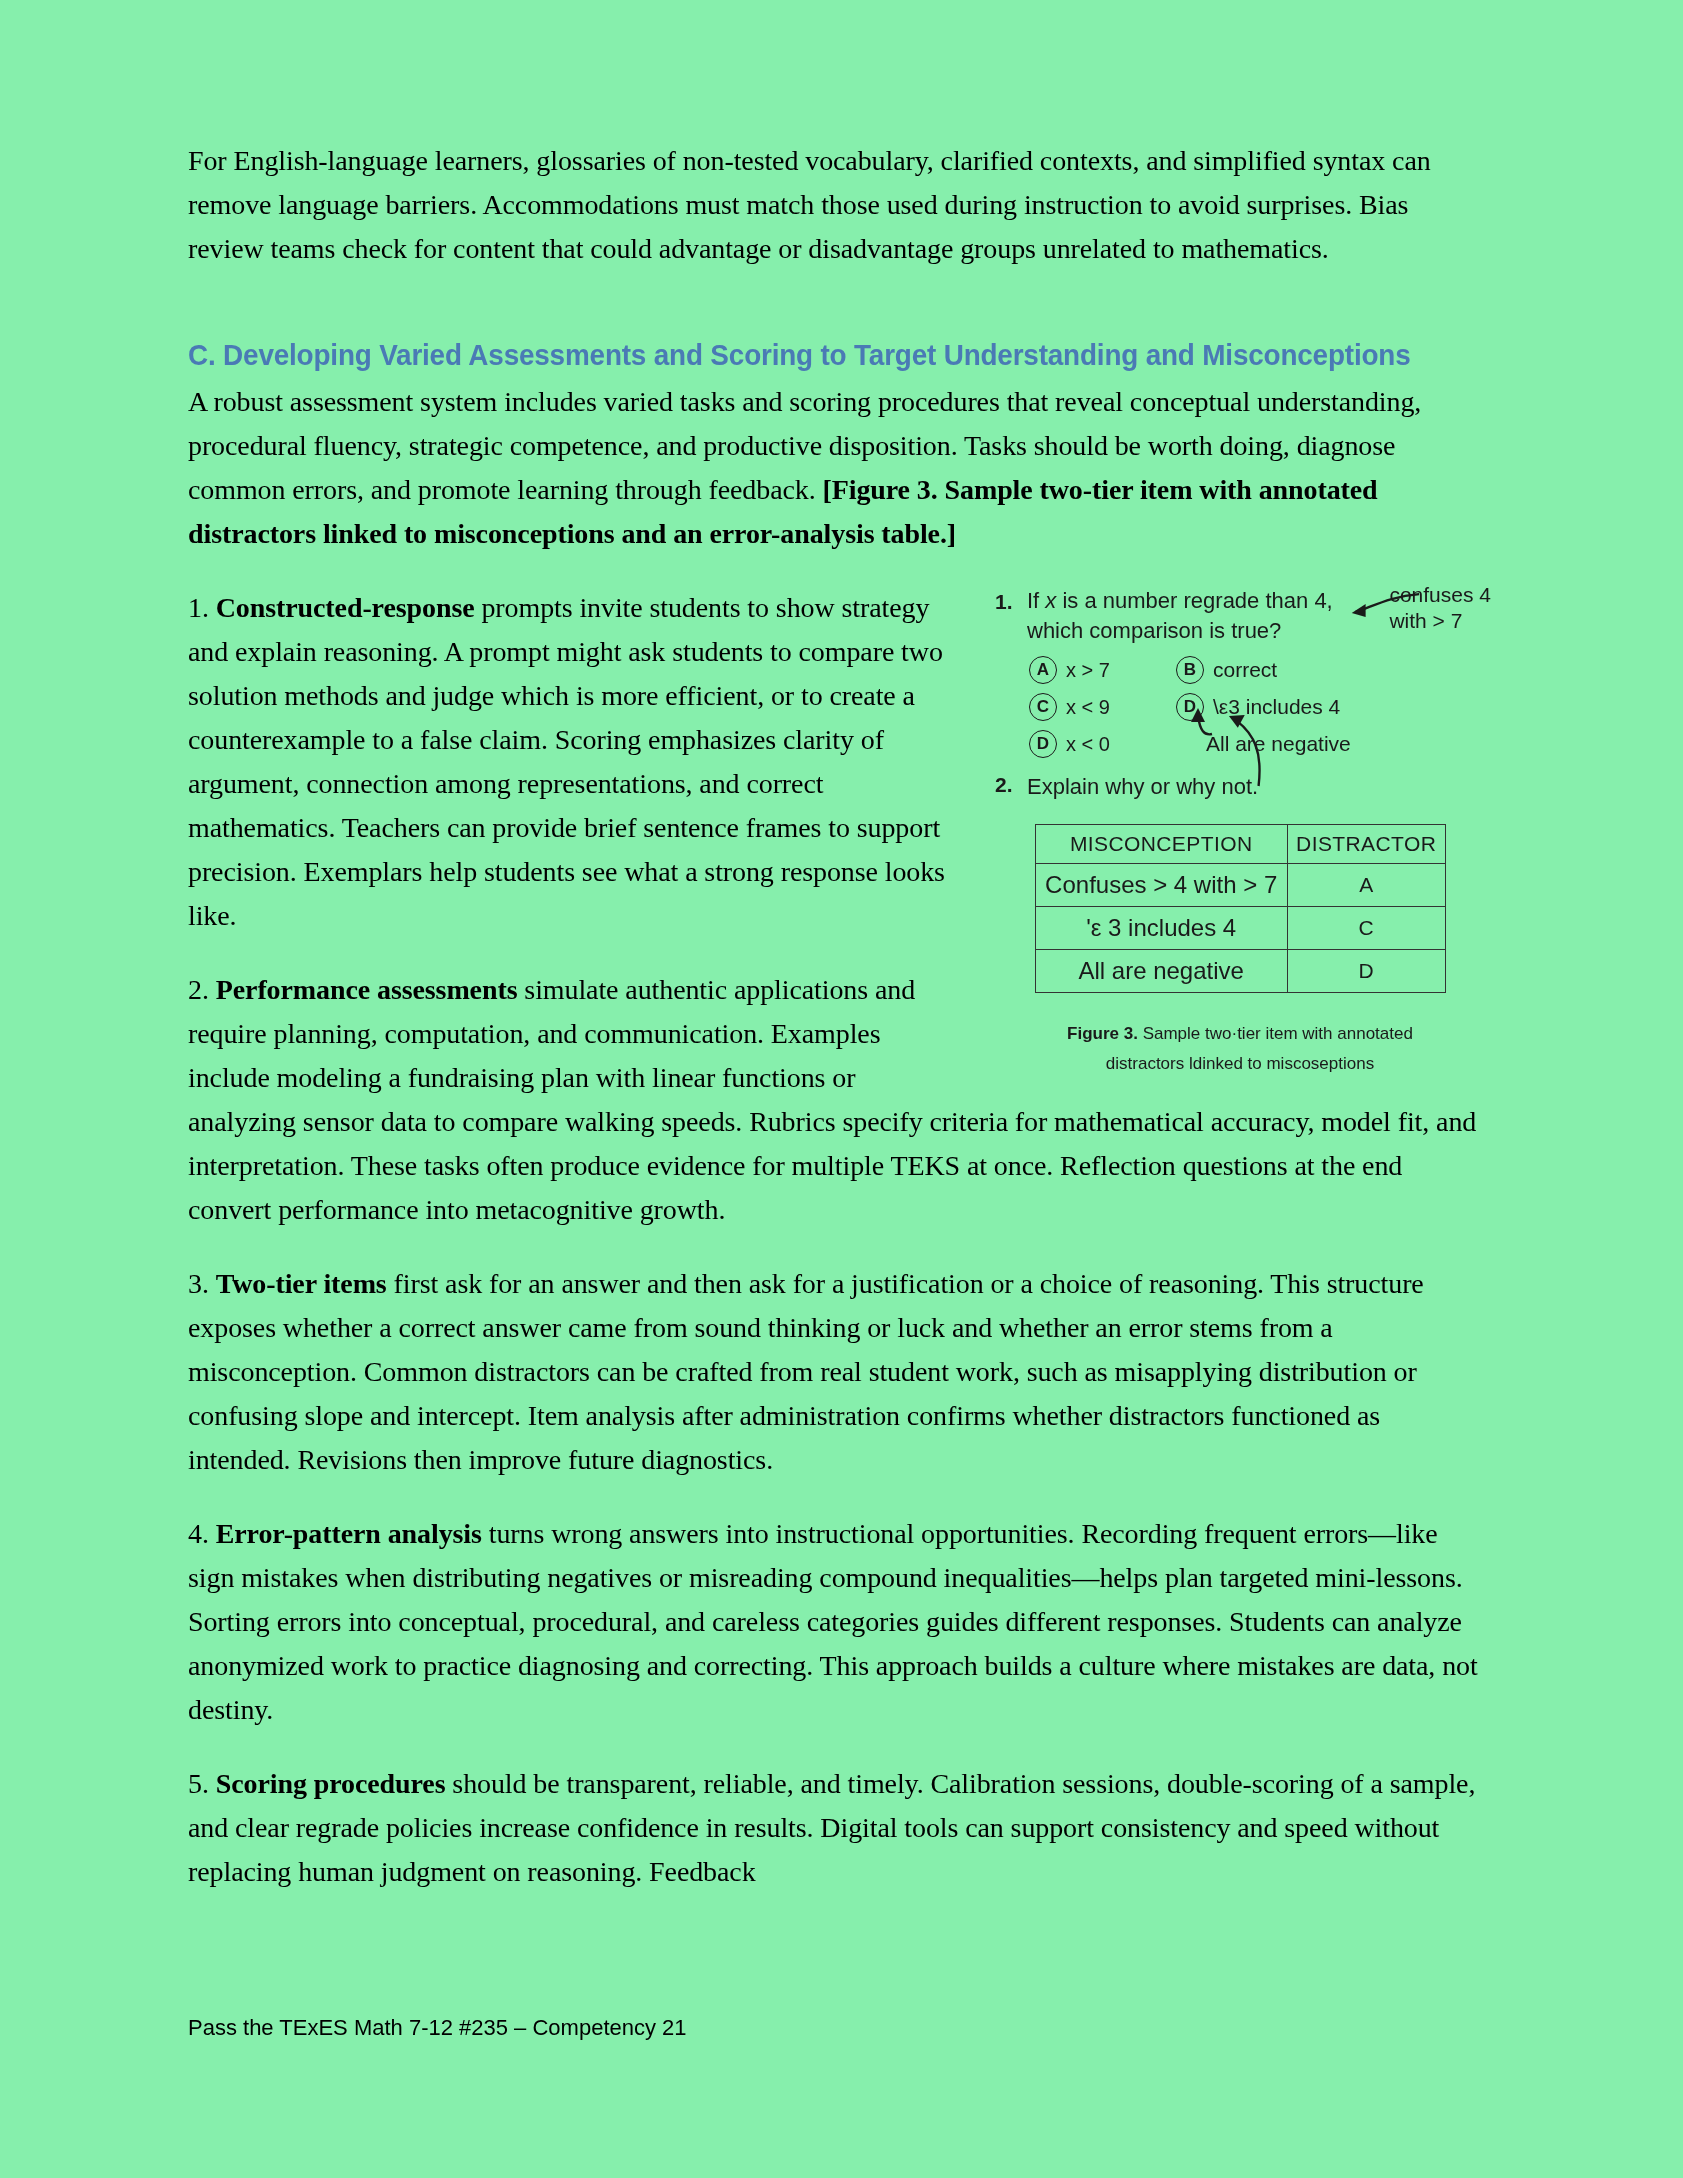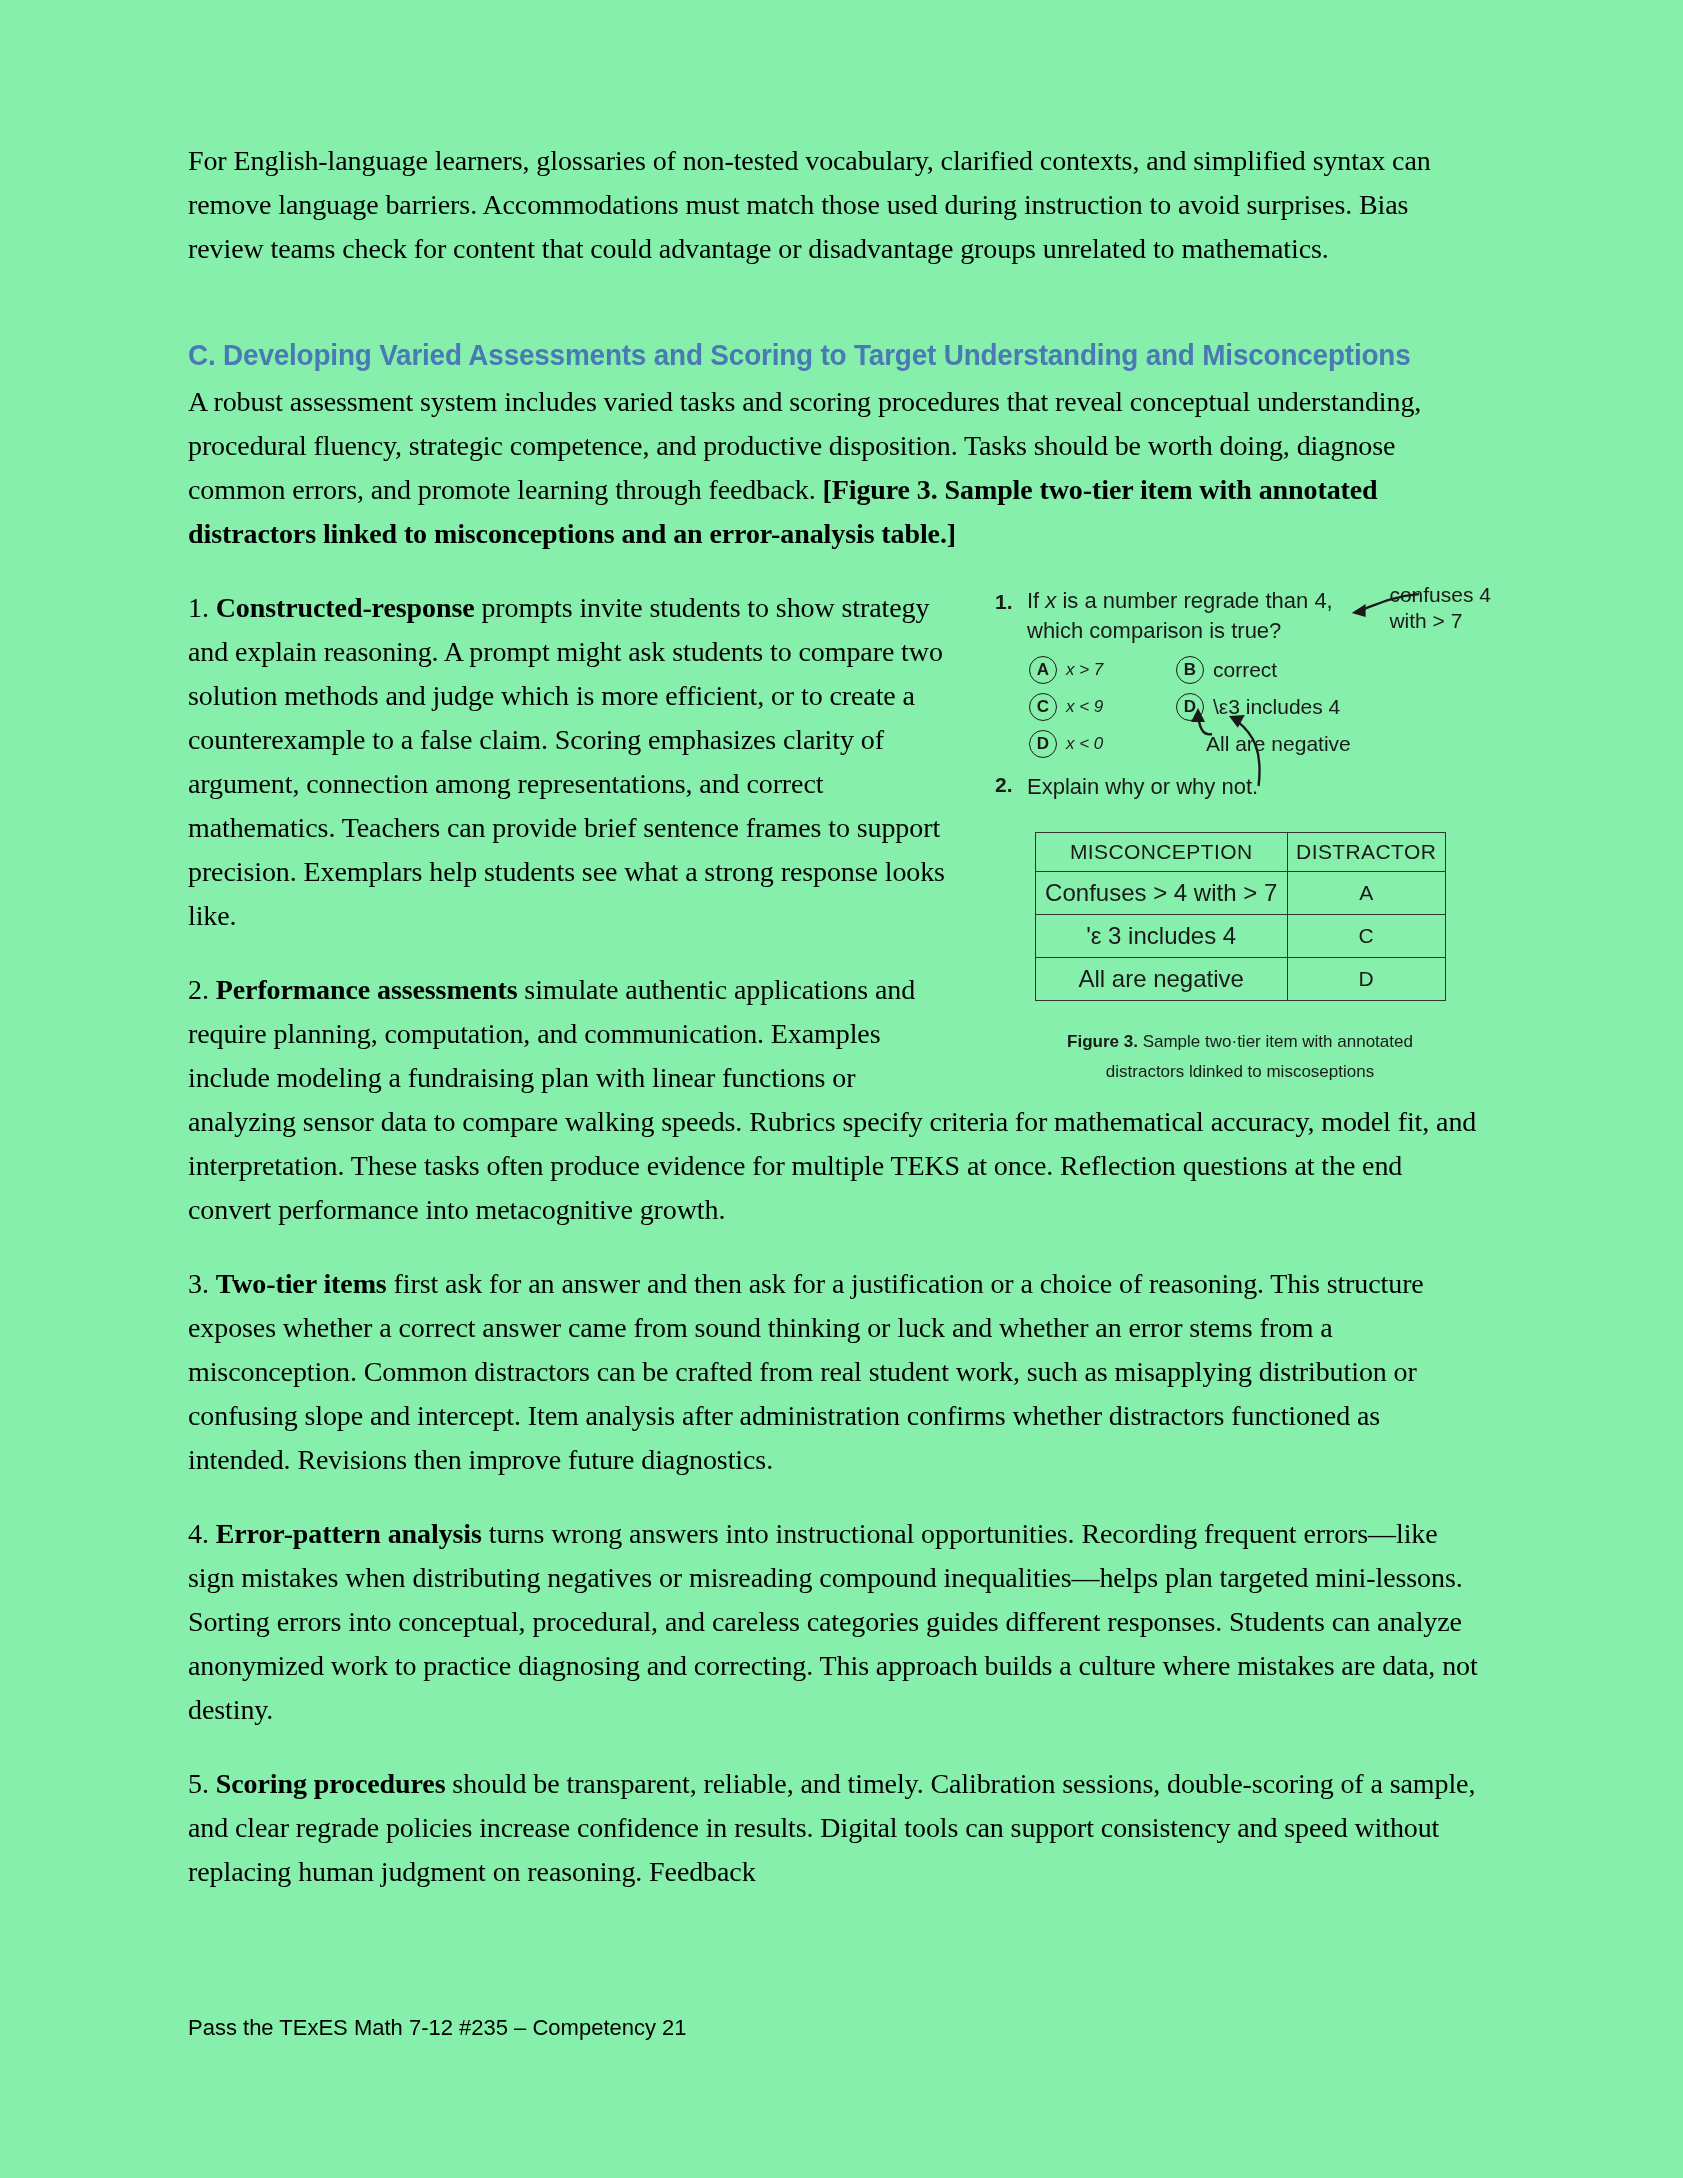--- a/index.html
+++ b/index.html
@@ -93,41 +93,41 @@
   .opt { display:flex; align-items:center; gap:9px; }
   .bub {
     width:26px; height:26px;
     border:1.8px solid #1a1a1a;
     border-radius:50%;
     display:flex; align-items:center; justify-content:center;
     font-size:17px; font-weight:bold;
     flex:0 0 26px;
   }
   .opt-label { font-size:21px; white-space:nowrap; }
-  .opt-label.math { font-style:italic; font-size:17px; }
+  .opt-label.math { font-size:20px; }
 
   .annot {
     position:absolute;
     font-size:21px;
     line-height:26px;
     color:#1a1a1a;
     white-space:nowrap;
   }
   .annot-tr { right:-4px; top:-6px; text-align:left; }
   .annot-neg { font-size:21px; }
 
   .fig-q2 {
     margin-top:14px;
     display:flex;
     align-items:flex-start;
   }
 
   
   table.fig-table {
-    margin:30px auto 0 auto;
+    margin:22px auto 0 auto;
     border-collapse:collapse;
     width:411px;
     font-size:21px;
   }
   table.fig-table th, table.fig-table td {
     border:1.6px solid #333;
     text-align:center;
     padding:7px 6px;
     font-weight:normal;
     color:#1a1a1a;

